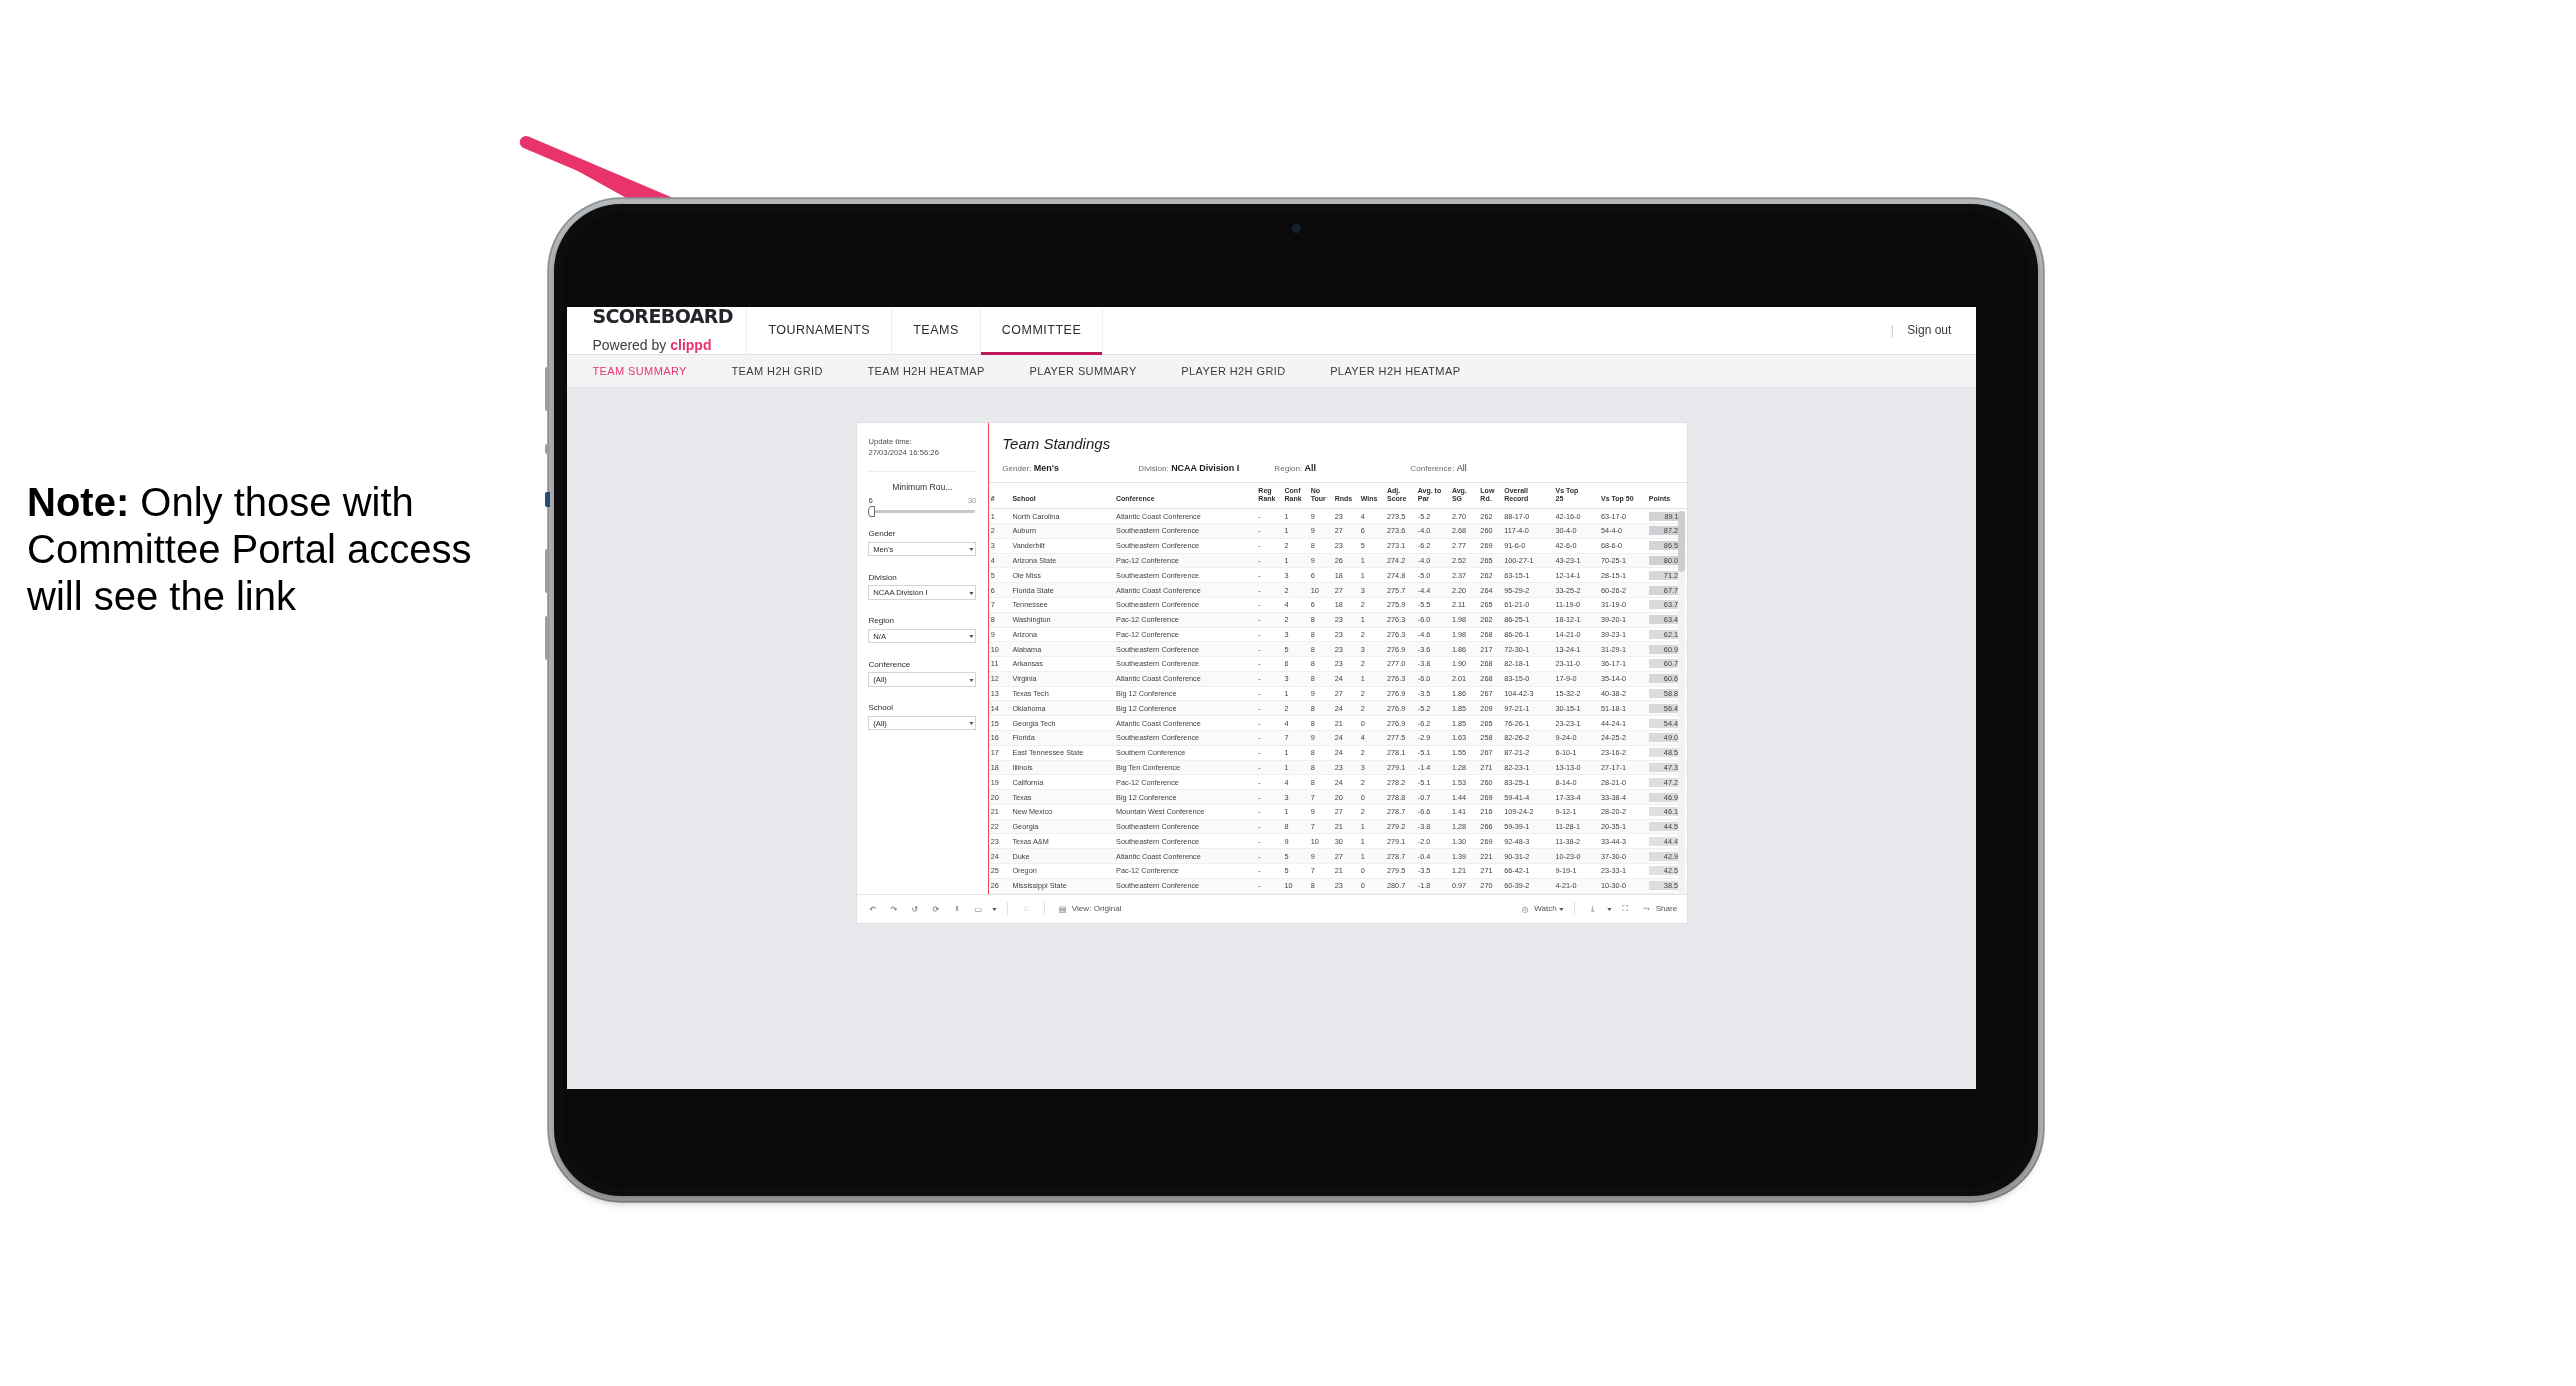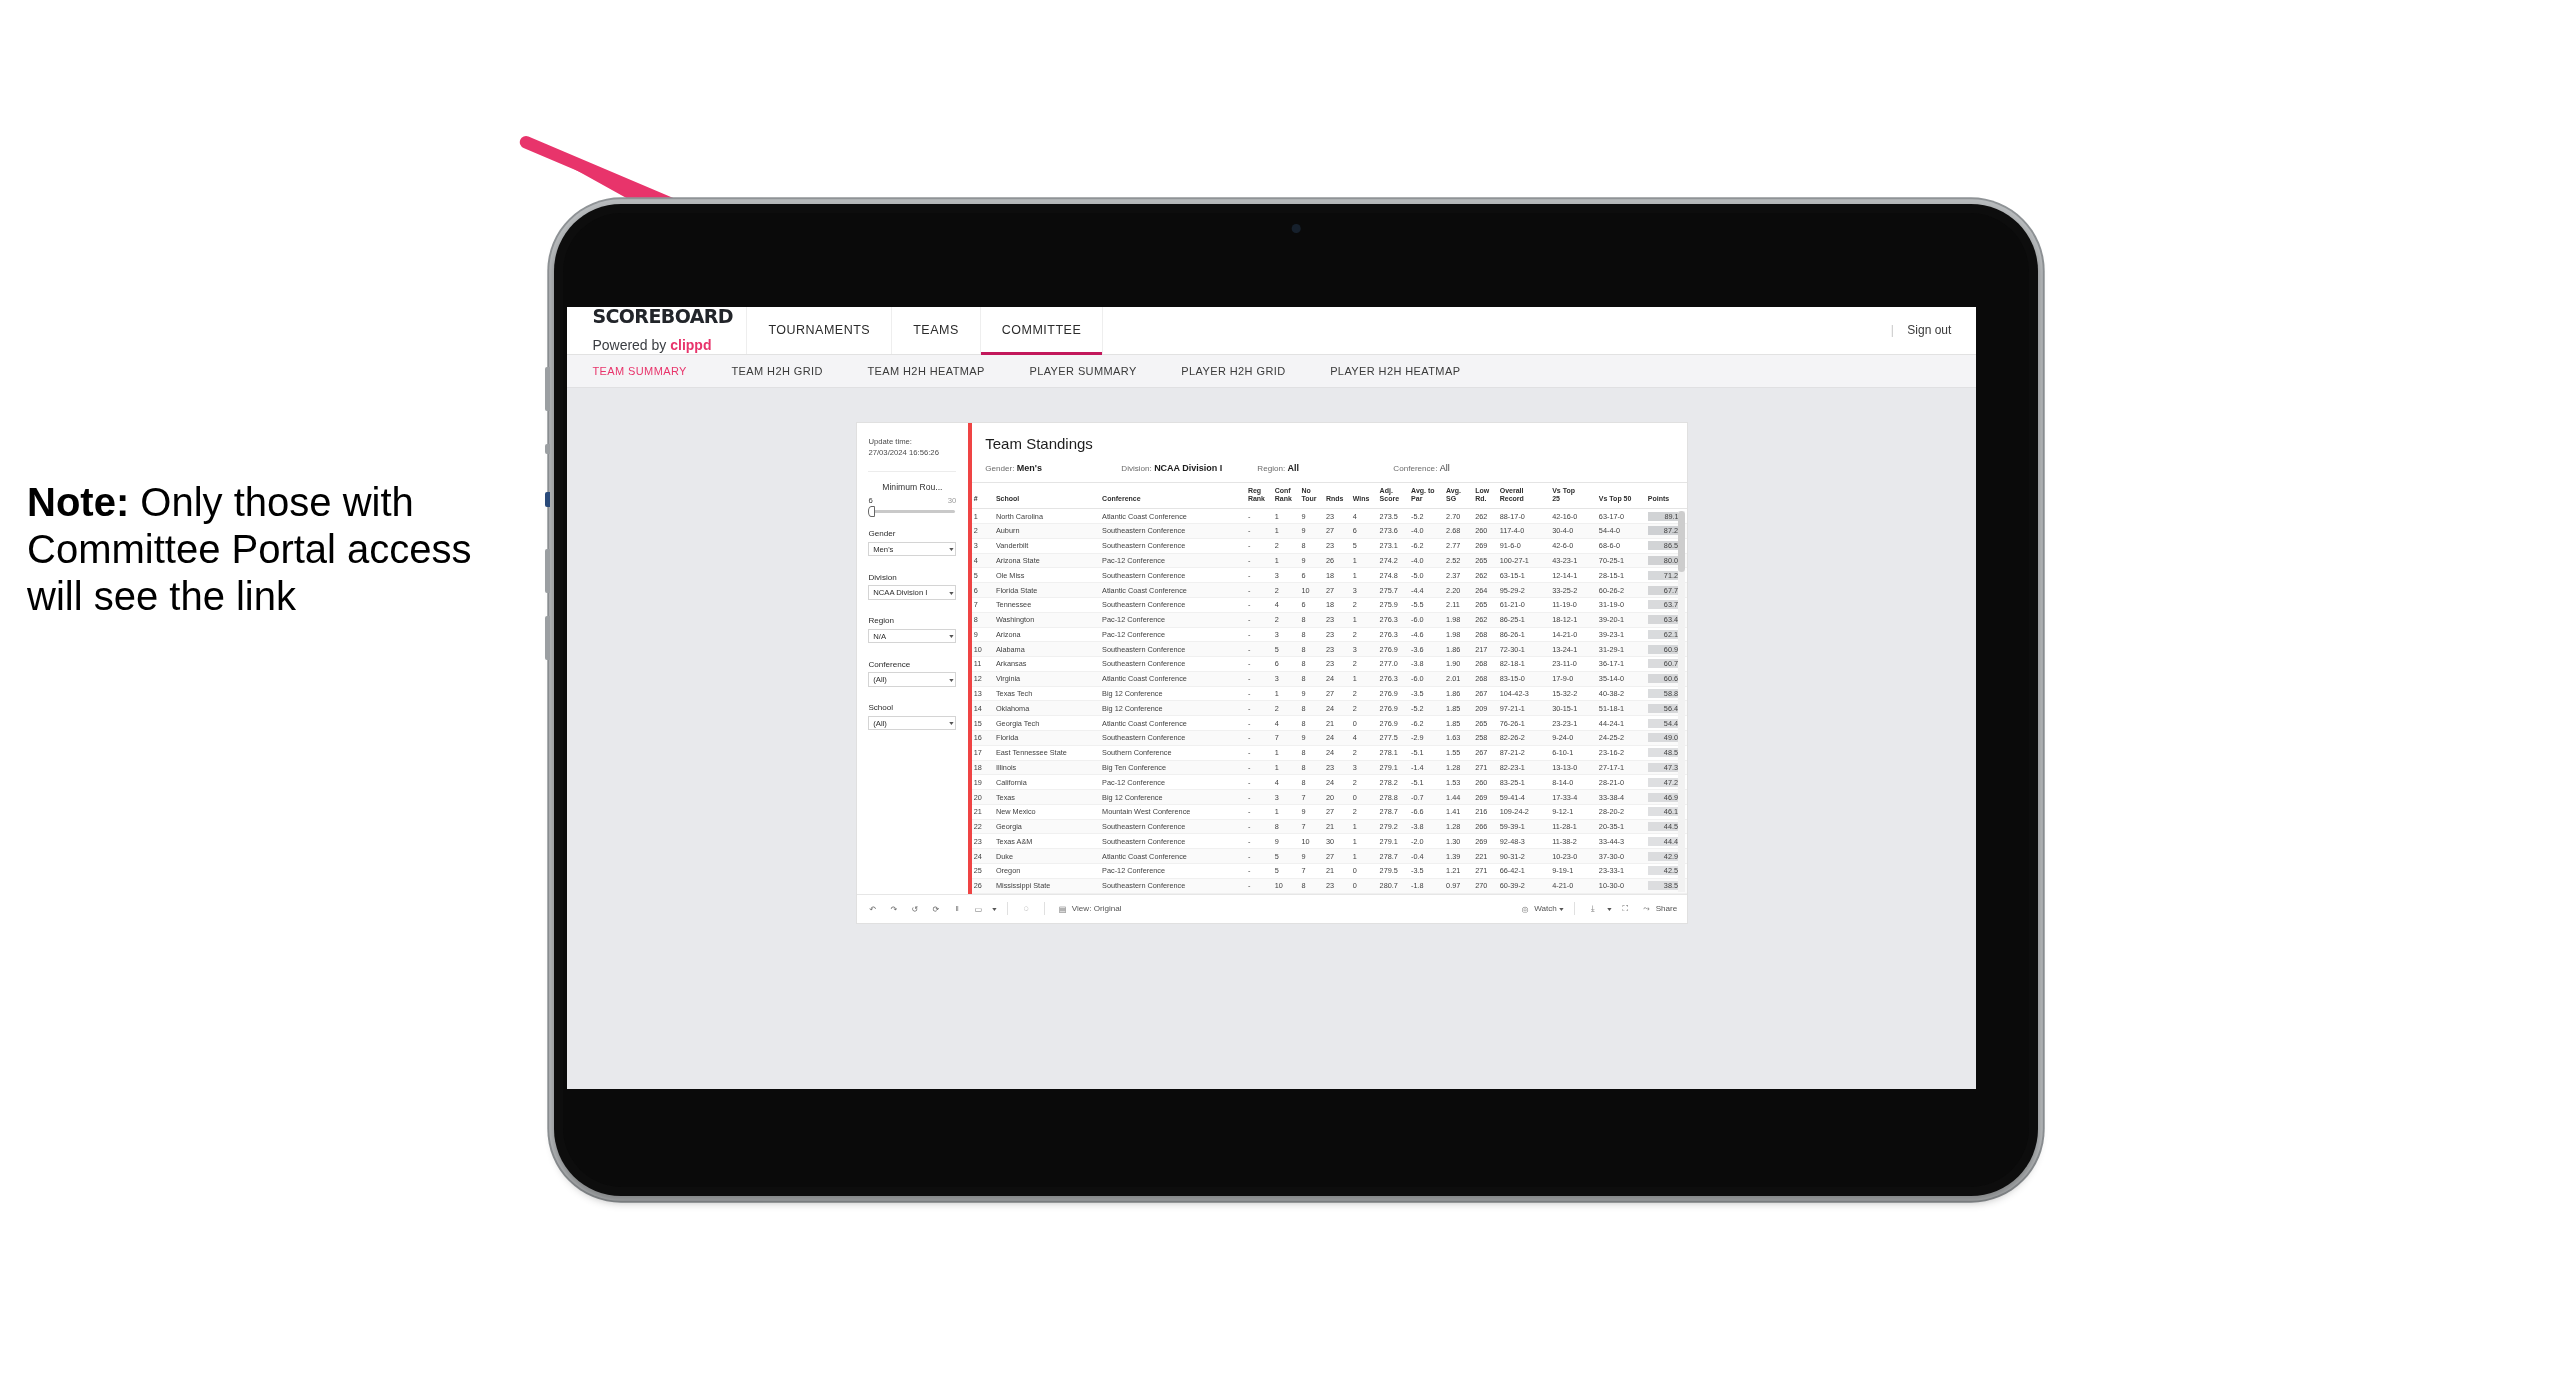--- a/index.html
+++ b/index.html
@@ -95,21 +95,21 @@
 
   
   .viz-wrap { padding: 35px 0 0 0; display:flex; justify-content:center; }
   .viz {
     width: 830px; background:#fff; display:flex; flex-direction:column;
     box-shadow: 0 0 0 1px #e0e0e0;
   }
   .viz-body { display:flex; }
 
   
-  .filters { width:115px; border-right:4px solid #ef4444; padding: 13.4px 11.5px 9.6px 11.5px;
+  .filters { width:132px; border-right:1px solid #ef4444; padding: 13.4px 11.5px 9.6px 11.5px;
              display:flex; flex-direction:column; }
   .upd-label { font-size:7.7px; color:#4b4b4b; line-height:1.45; }
   .filters hr { border:none; border-top:1px solid #ececec; margin:12.5px 0 10.5px; }
   .f-group { margin-bottom:16.3px; }
   .f-title { font-size:8.1px; font-weight:400; color:#2b2b2b; margin-bottom:3.8px; }
   .f-title.center { text-align:center; font-weight:400; font-size:8.6px; color:#333; }
   .slider-minmax { display:flex; justify-content:space-between; font-size:7.7px; color:#333; margin-bottom:2.9px; }
   .slider-minmax .mx { color:#9a9a9a; }
   .slider-track { position:relative; height:2.9px; background:#c9c9c9; border-radius:1.9px; margin: 4.8px 1.9px 0 1.9px; }
   .slider-knob { position:absolute; left:-1.9px; top:-3.8px; width:6.7px; height:10.5px;
@@ -117,21 +117,21 @@
   .f-select {
     height:14.4px; border:1px solid #d4d4d4; background:#fff; display:flex; align-items:center;
     justify-content:space-between; padding:0 2.9px 0 3.8px; font-size:7.7px; color:#2b2b2b;
     cursor:pointer;
   }
   .caret { font-size:5.8px; color:#555; transform:scaleX(1.5); }
 
   
   .tbl-panel { flex:1; min-width:0; display:flex; flex-direction:column; position:relative; }
   .tbl-head { padding: 12.5px 0 0 13.4px; }
-  .viz-title { font-size:15px; color:#1d1d1d; font-weight:400; }
+  .viz-title { font-size:15px; color:#1d1d1d; font-weight:400;font-style:italic; }
   .viz-subrow { display:flex; margin-top:10.5px; font-size:8.1px; color:#6b6b6b; padding-bottom:9.6px; }
   .viz-subrow .cellf { width:136px; }
   .viz-subrow b { color:#1d1d1d; font-weight:700; font-size:9px; }
   .viz-subrow .lite b { font-weight:400; color:#3c3c3c; }
 
   table.standings { width:100%; border-collapse:collapse; table-layout:fixed; }
   table.standings thead th {
     font-size:7px; font-weight:700; color:#2f2f2f; text-align:left;
     padding:3.8px 1.9px 4.8px 1.9px; vertical-align:bottom; line-height:1.18;
     border-top:1px solid #e4e4e4; border-bottom:1px solid #e4e4e4;

